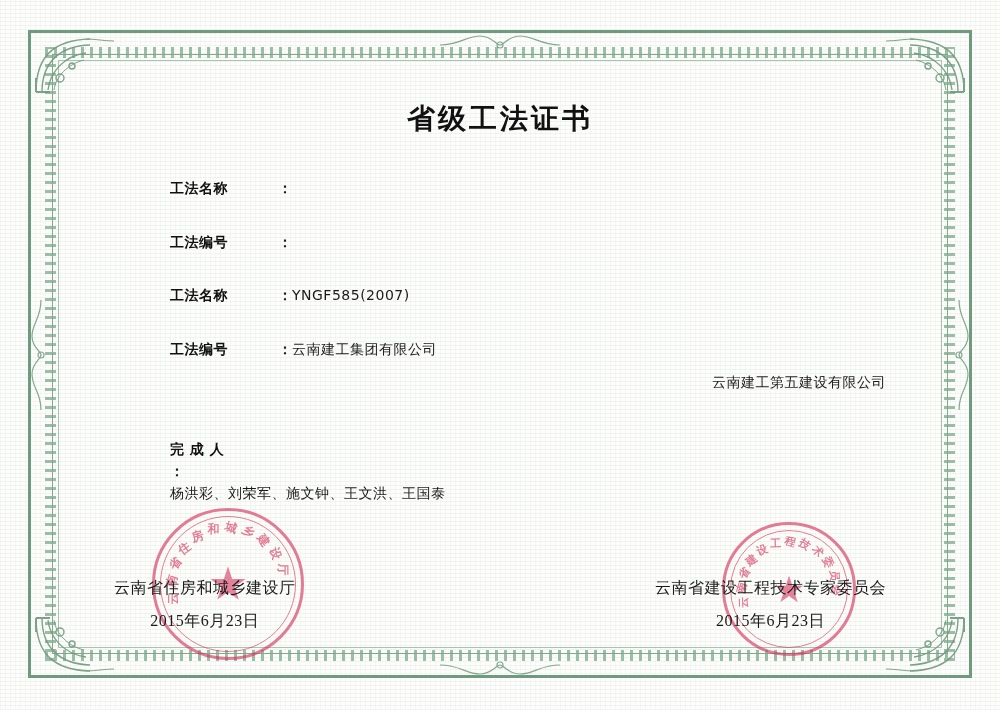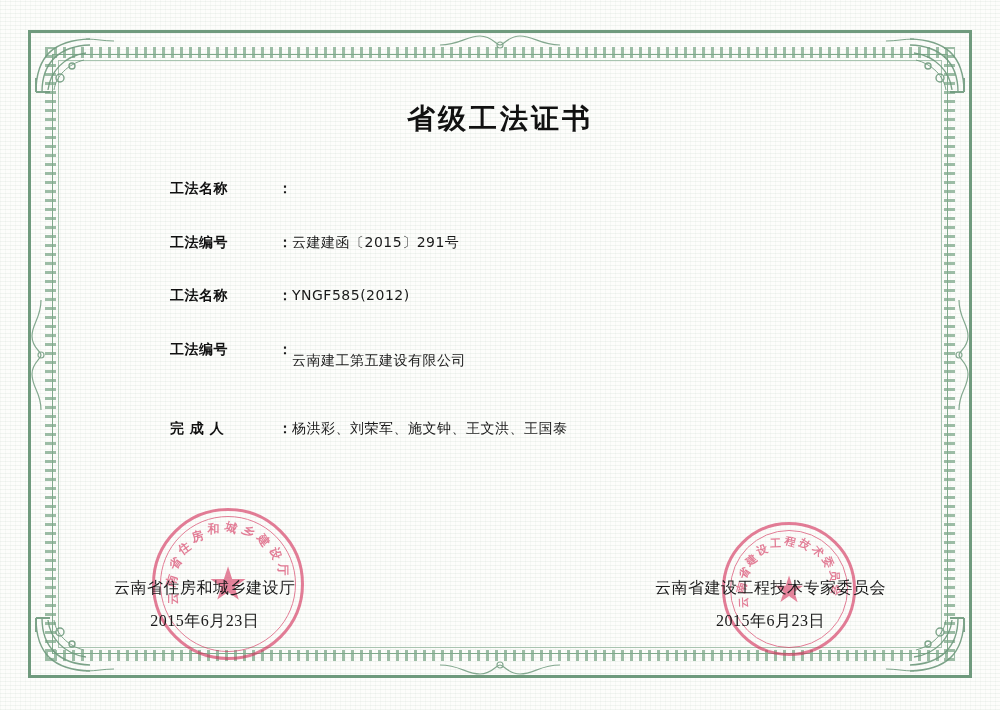--- a/index.html
+++ b/index.html
@@ -128,24 +128,24 @@
   .field-colon {
     flex: 0 0 auto;
     width: 14px;
     font-weight: bold;
   }
   .field-value {
     flex: 1 1 auto;
     color: #1a1a1a;
     letter-spacing: 0.5px;
   }
-  .field-value .line2 { display: block; margin-top: 11px; }
+  .field-value .line2 { display: block; margin-top: 11px; text-align: right; }
 
   .row-units { margin-bottom: 46px; }
-  .row-people { margin-bottom: 0; }
+  .row-people { margin-bottom: 0; flex-direction: column; }
 
   
   .seal {
     position: absolute;
     border-radius: 50%;
     border: 3px solid #d4305a;
     opacity: 0.62;
     display: flex;
     align-items: center;
     justify-content: center;
@@ -296,33 +296,33 @@
     <div class="fields">
 
       <div class="field-row">
         <div class="field-label">工法名称</div>
         <div class="field-colon">：</div>
       </div>
 
       <div class="field-row">
         <div class="field-label">工法编号</div>
         <div class="field-colon">：</div>
-        <div class="field-value">云建建函〔2015〕291号</div>
       </div>
 
       <div class="field-row">
         <div class="field-label">工法名称</div>
         <div class="field-colon">：</div>
-        <div class="field-value">YNGF585(2012)</div>
+        <div class="field-value">YNGF585(2007)</div>
       </div>
 
       <div class="field-row row-units">
         <div class="field-label">工法编号</div>
         <div class="field-colon">：</div>
         <div class="field-value">
+          <span>云南建工集团有限公司</span>
           <span class="line2">云南建工第五建设有限公司</span>
         </div>
       </div>
 
       <div class="field-row row-people">
         <div class="field-label">完 成 人</div>
         <div class="field-colon">：</div>
         <div class="field-value">杨洪彩、刘荣军、施文钟、王文洪、王国泰</div>
       </div>
 

